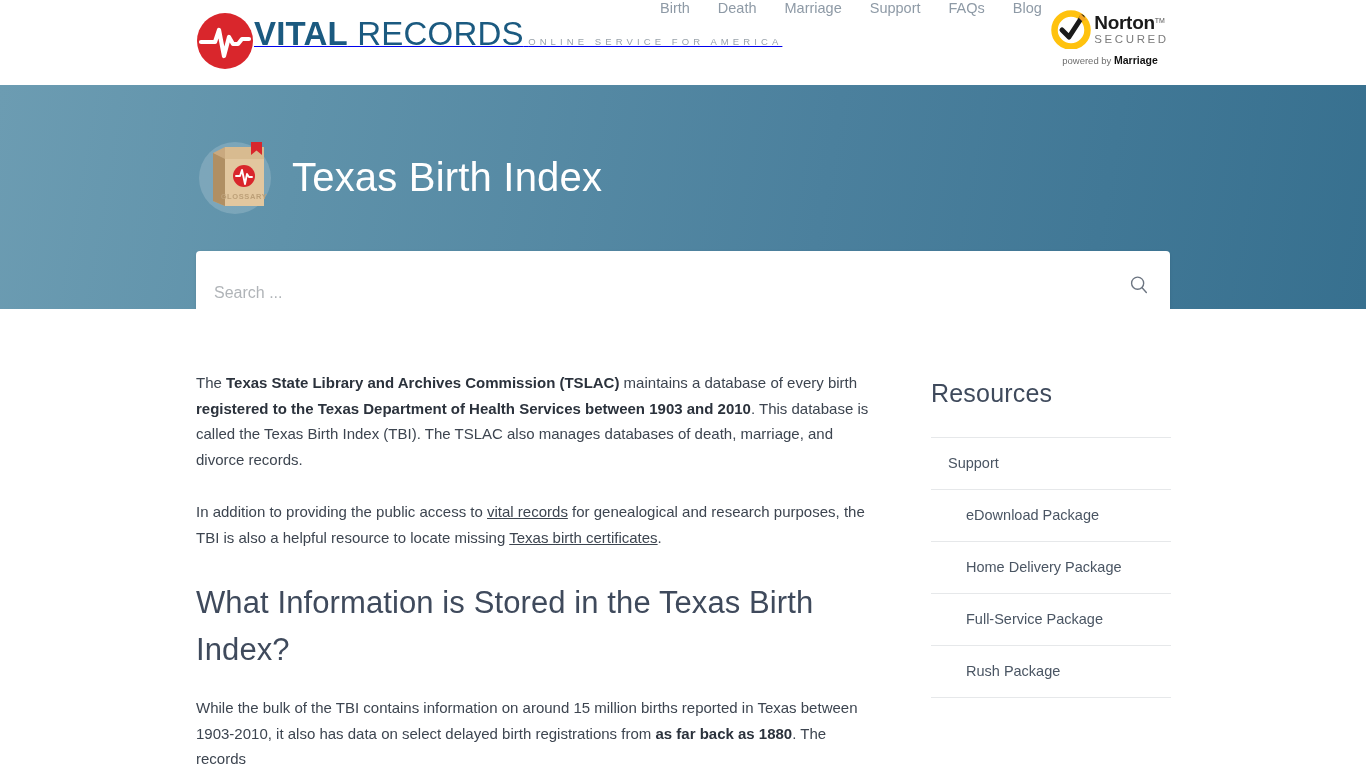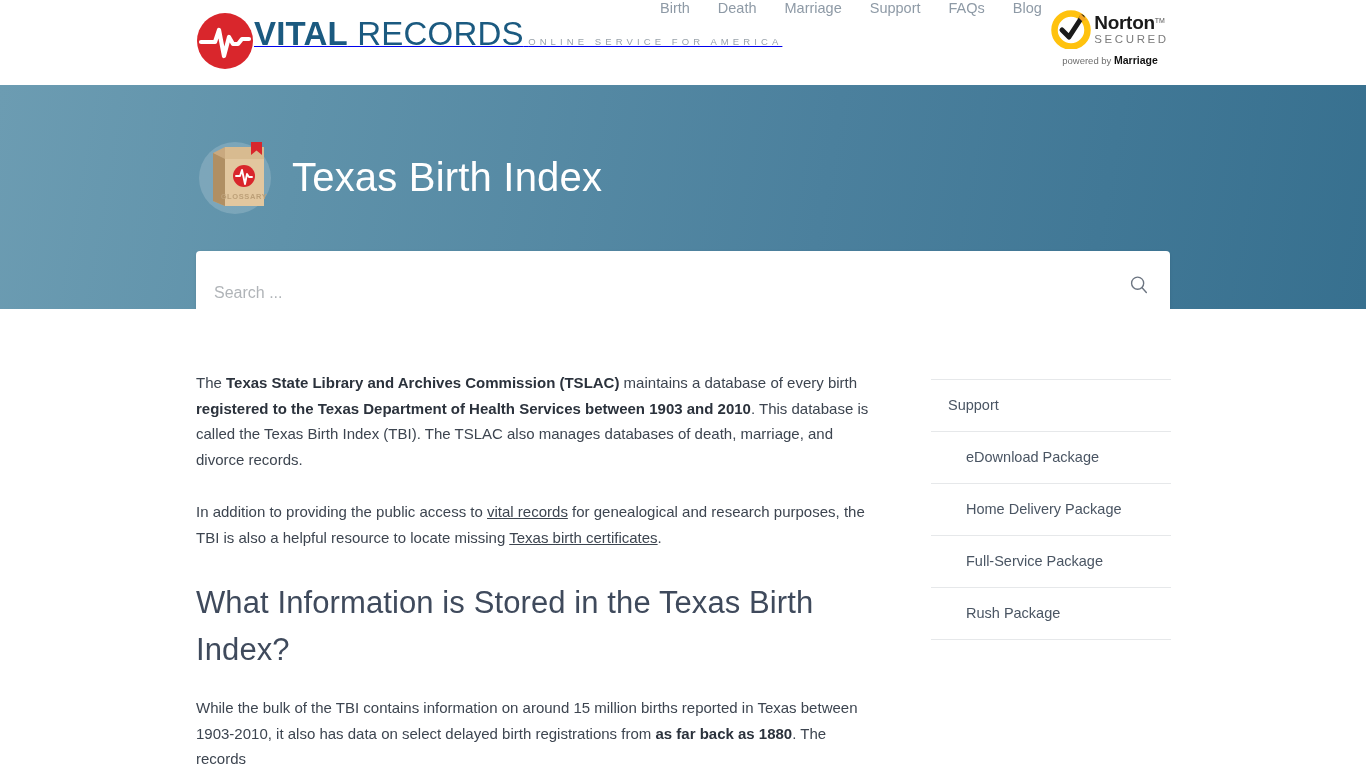--- a/index.html
+++ b/index.html
@@ -311,20 +311,21 @@
       <p><span>The </span><b>Texas State Library and Archives Commission (TSLAC)</b><span> maintains a database of every birth </span><b>registered to the Texas Department of Health Services between 1903 and 2010</b><span>. This database is called the Texas Birth Index (TBI). The TSLAC also manages databases of death, marriage, and divorce records.</span></p>
 
       <p><span>In addition to providing the public access to </span><a href="#">vital records</a><span> for genealogical and research purposes, the TBI is also a helpful resource to locate missing </span><a href="#">Texas birth certificates</a><span>.</span></p>
 
       <h2>What Information is Stored in the Texas Birth Index?</h2>
 
       <p><span>While the bulk of the TBI contains information on around 15 million births reported in Texas between 1903-2010, it also has data on select delayed birth registrations from </span><b>as far back as 1880</b><span>. The records</span></p>
     </main>
 
     <aside class="sidebar">
+      <h3>Resources</h3>
       <ul class="res-list">
         <li class="res-item level-1">
             <a href="#">Support</a>
           </li>
         <li class="res-item level-2">
             <a href="#">eDownload Package</a>
           </li>
         <li class="res-item level-2">
             <a href="#">Home Delivery Package</a>
           </li>

